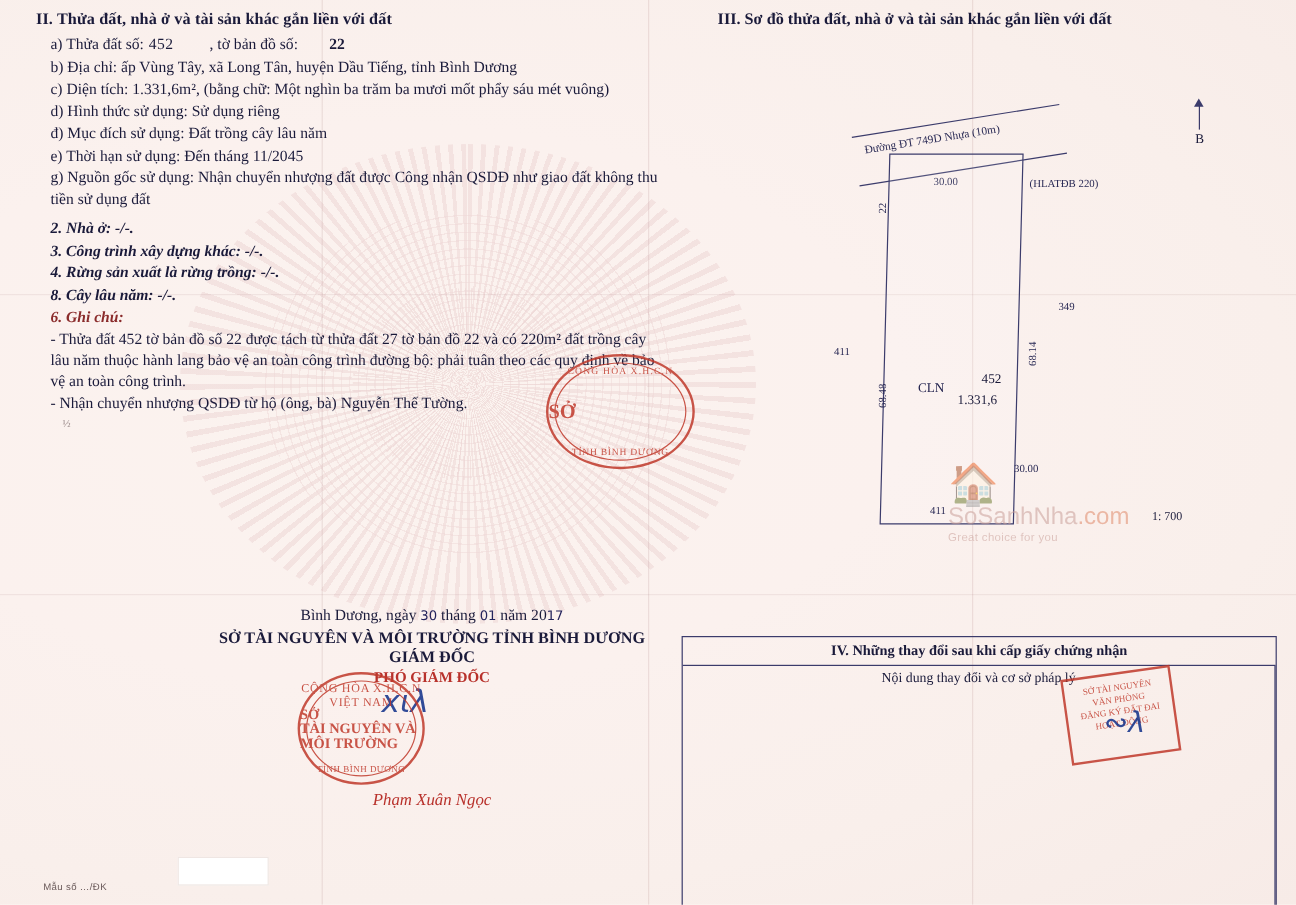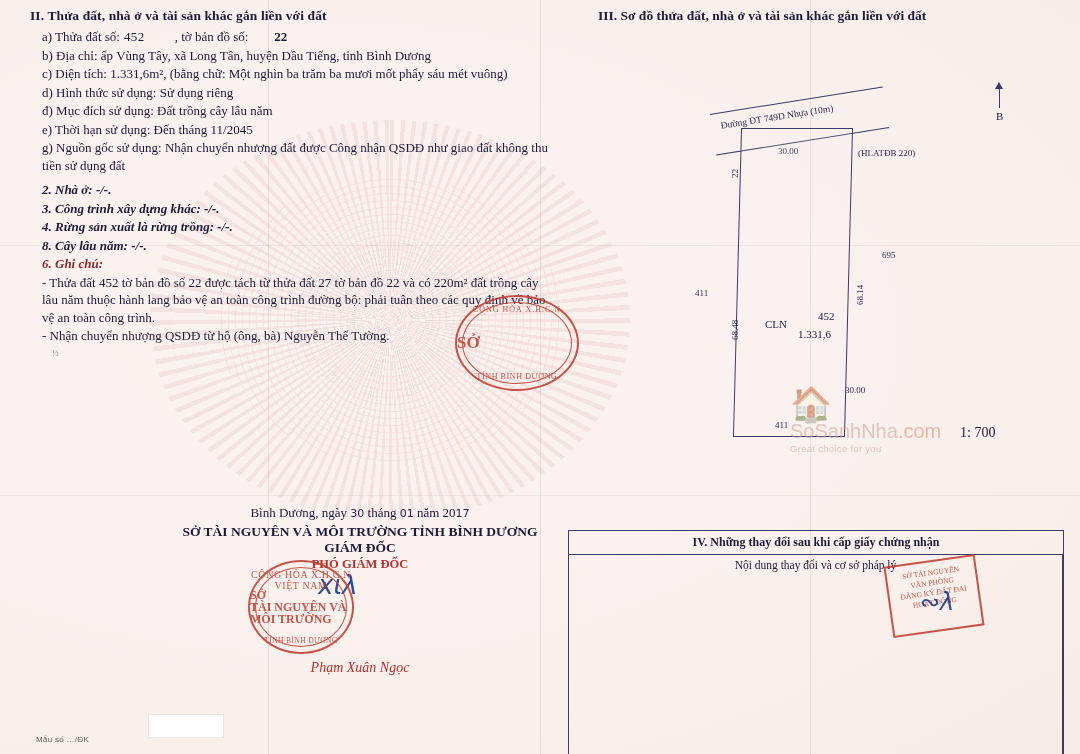--- a/index.html
+++ b/index.html
@@ -93,21 +93,21 @@
   .parcel-num{position:absolute;left:258px;top:250px;font-size:11px;}
   .parcel-area{position:absolute;left:238px;top:268px;font-size:11px;}
   .compass{position:absolute;left:436px;top:50px;font-size:11px;}
   .compass:before{
     content:"";position:absolute;left:3px;top:-24px;width:1px;height:22px;background:#3b3b6b;
   }
   .compass:after{
     content:"";position:absolute;left:-1px;top:-28px;border-left:4px solid transparent;
     border-right:4px solid transparent;border-bottom:7px solid #3b3b6b;
   }
-  .scale{position:absolute;left:400px;top:365px;font-size:14px;}
+  .scale{position:absolute;left:400px;top:365px;font-size:10px;}
 
   
   .wm{position:absolute;left:790px;top:390px;width:210px;text-align:left;opacity:.55;}
   .wm .house{font-size:34px;color:#e08a6a;line-height:30px;}
   .wm .t1{font-size:20px;color:#caa09a;font-family:"Liberation Sans",sans-serif;}
   .wm .t1 .dot{color:#e08a6a;}
   .wm .t2{font-size:9.5px;color:#caa09a;font-family:"Liberation Sans",sans-serif;letter-spacing:.3px;}
 
   
   .sig{position:absolute;left:170px;top:505px;width:380px;text-align:center;font-size:13px;}
@@ -232,21 +232,21 @@
     <div class="lbl-s" style="left:218px;top:86px">30.00</div>
     <div class="lbl-s" style="left:298px;top:88px">(HLATĐB 220)</div>
 
     <div class="parcel"></div>
 
     <div class="lbl-s vert" style="left:170px;top:118px">22</div>
     <div class="lbl-s vert" style="left:170px;top:280px">68.48</div>
     <div class="lbl-s vert" style="left:295px;top:245px">68.14</div>
     <div class="lbl-s" style="left:285px;top:325px">30.00</div>
 
-    <div class="lbl-s" style="left:322px;top:190px">695</div>
+    <div class="lbl-s" style="left:322px;top:190px">349</div>
     <div class="lbl-s" style="left:135px;top:228px">411</div>
     <div class="lbl-s" style="left:215px;top:360px">411</div>
 
     <div class="cln">CLN</div>
     <div class="parcel-num">452</div>
     <div class="parcel-area">1.331,6</div>
 
     <div class="compass">B</div>
     <div class="scale">1: 700</div>
   </div>

